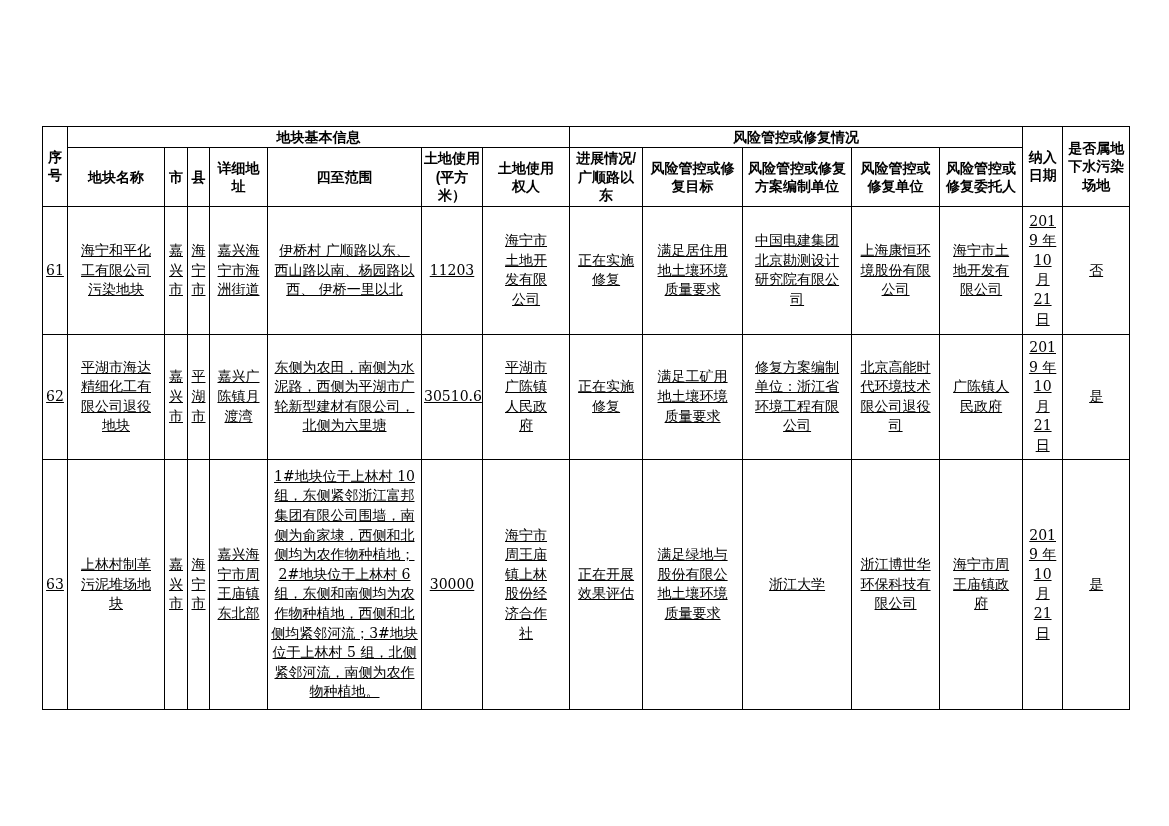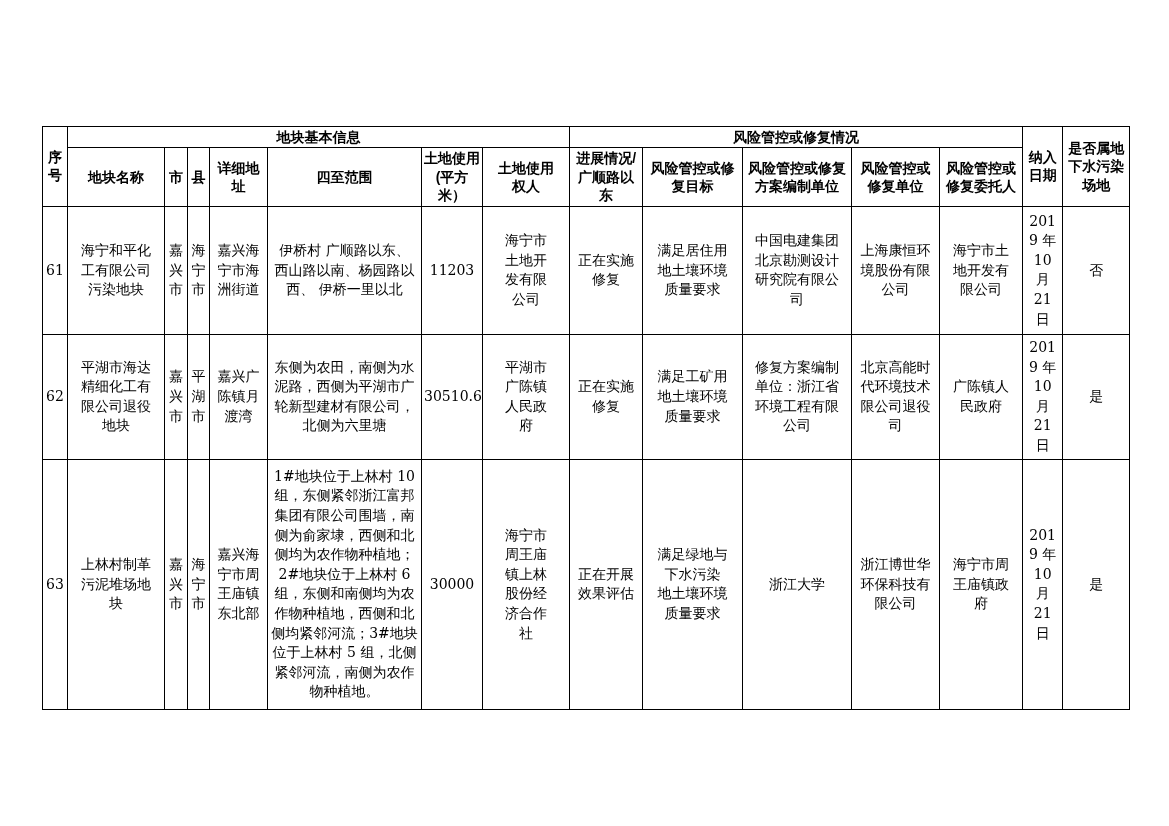--- a/index.html
+++ b/index.html
@@ -35,20 +35,21 @@
   }
   table.land-table th {
     font-family: "Liberation Sans", sans-serif;
     font-weight: bold;
     font-size: 14px;
     line-height: 1.32;
   }
   table.land-table td {
     font-size: 14px;
     line-height: 1.4;
+    text-decoration: underline;
   }
   td.num {
     font-size: 13.5px;
     white-space: nowrap;
   }
   tr.h1 { height: 21px; }
   tr.h2 { height: 43px; }
   tr.r61 { height: 128px; }
   tr.r62 { height: 125px; }
   tr.r63 { height: 250px; }
@@ -235,21 +236,21 @@
       <td class="num">30000</td>
       <td>海宁市
 周王庙
 镇上林
 股份经
 济合作
 社</td>
       <td>正在开展
 效果评估</td>
       <td>满足绿地与
-下水污染
+股份有限公
 地土壤环境
 质量要求</td>
       <td>浙江大学</td>
       <td>浙江博世华
 环保科技有
 限公司</td>
       <td>海宁市周
 王庙镇政
 府</td>
       <td>201

